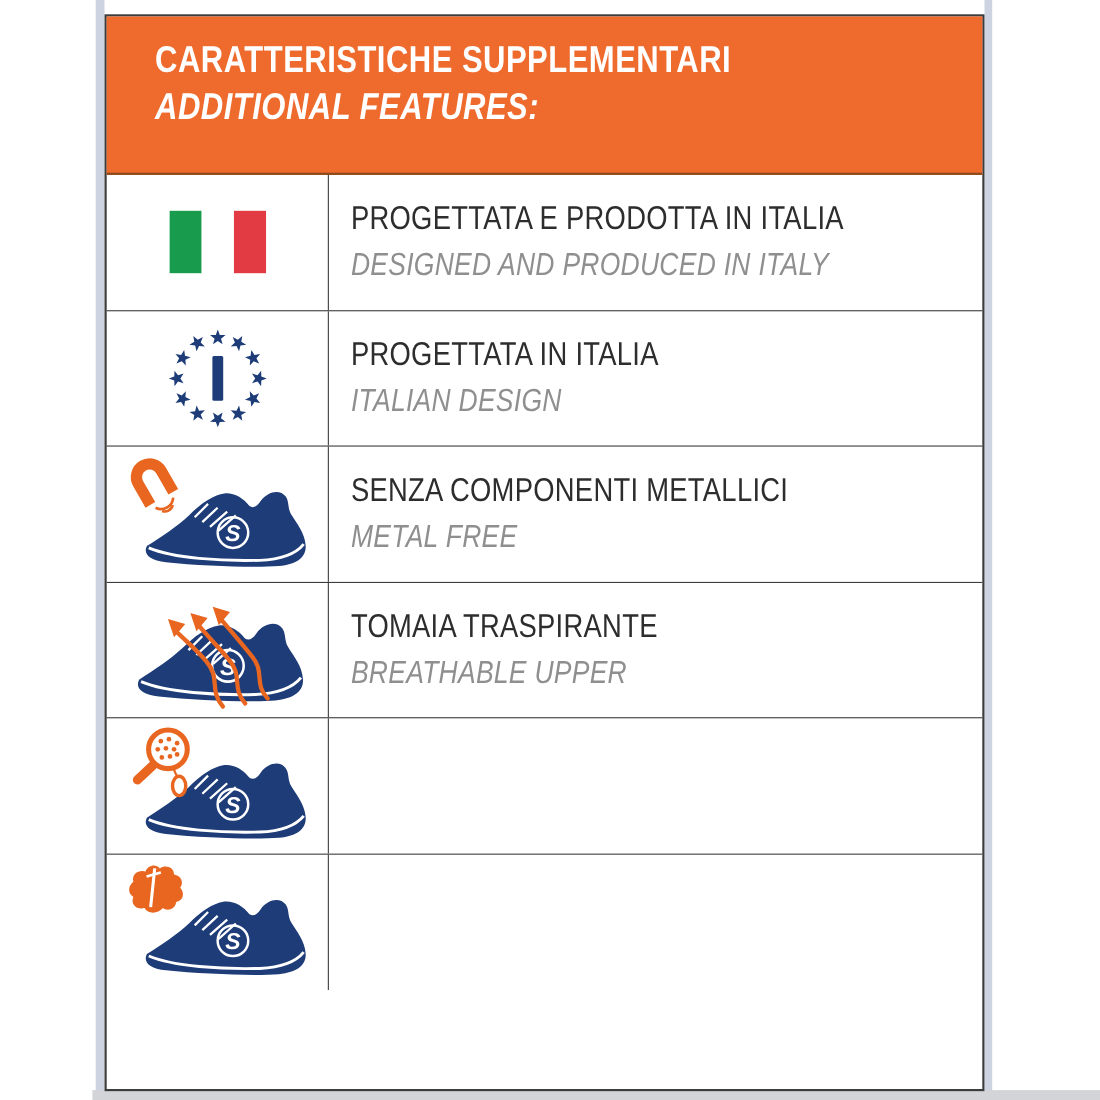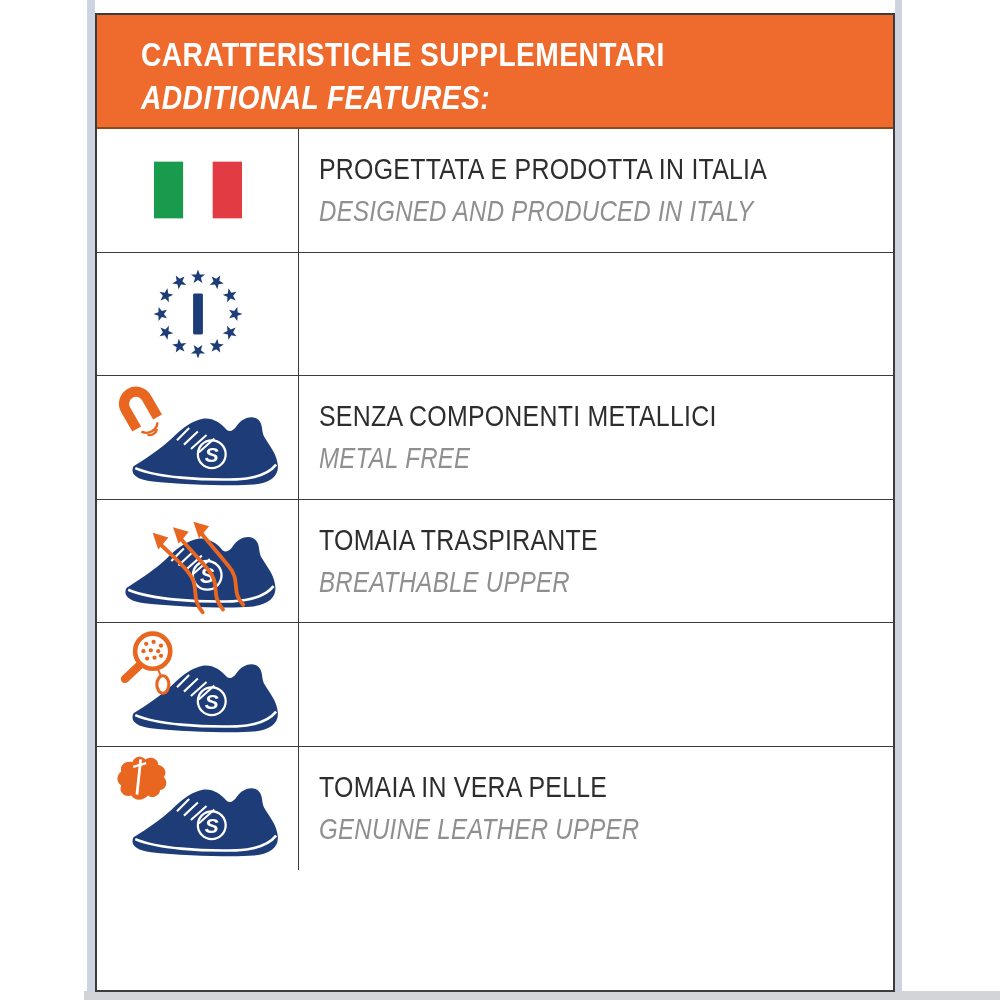--- a/index.html
+++ b/index.html
@@ -10,21 +10,21 @@
   .edge-strip{position:absolute;top:0;height:992px;background:var(--edge-strip,#cdd3e0);}
   .edge-strip.left{left:87px;width:8px;}
   .edge-strip.right{left:895px;width:7px;}
   .bottom-bar{position:absolute;left:84px;top:991px;width:916px;height:9px;background:#d3d4d7;}
 
   .panel{
     position:absolute;left:95px;top:13px;width:800px;height:979px;
     box-sizing:border-box;border:2px solid var(--grid-line,#3c3c3c);background:#fff;
   }
   .panel-header{
-    box-sizing:border-box;height:114px;background:var(--header-bg,#ee6a2d);
+    box-sizing:border-box;height:144px;background:var(--header-bg,#ee6a2d);
     border-bottom:2px solid var(--header-border,#8a4a1c);
     padding:20px 0 16px 44px;overflow:hidden;
   }
   .h-line{color:#ffffff;font-weight:bold;font-size:34px;line-height:38px;
     white-space:nowrap;transform:scaleX(.83);transform-origin:0 50%;letter-spacing:.5px;}
   .h-line.it2{font-style:italic;margin-top:5px;}
 
   .row{display:flex;height:123.5px;box-sizing:border-box;
     border-bottom:1.5px solid var(--grid-line,#3c3c3c);}
   .row:last-child{border-bottom:none;}
@@ -103,20 +103,24 @@
           <use href="#star" transform="translate(55,95) rotate(180)"></use>
           <use href="#star" transform="translate(35,89.6) rotate(210)"></use>
           <use href="#star" transform="translate(20.4,75) rotate(240)"></use>
           <use href="#star" transform="translate(15,55) rotate(270)"></use>
           <use href="#star" transform="translate(20.4,35) rotate(300)"></use>
           <use href="#star" transform="translate(35,20.4) rotate(330)"></use>
           <rect x="49.7" y="33" width="10.6" height="44" rx="1.5"></rect>
         </g>
       </svg>
     </div>
+    <div class="text-cell">
+      <div class="t-it">PROGETTATA IN ITALIA</div>
+      <div class="t-en">ITALIAN DESIGN</div>
+    </div>
   </div>
 
   <div class="row">
     <div class="icon-cell">
       <svg class="shoe-svg" viewBox="0 0 190 120">
         <use href="#shoe-base" transform="translate(14,16) scale(0.94)"></use>
         <g transform="translate(30,27) rotate(150)" class="orange-stroke" fill="none">
           <path d="M-13,-20 L-13,4 A13,13 0 0 0 13,4 L13,-20" stroke-width="11"></path>
           <path d="M-10,-25 A12,12 0 0 1 10,-25" stroke-width="2.6"></path>
           <path d="M-6,-31 A8,8 0 0 1 6,-31" stroke-width="2.6"></path>
@@ -178,20 +182,16 @@
     <div class="icon-cell">
       <svg class="shoe-svg" viewBox="0 0 190 120">
         <use href="#shoe-base" transform="translate(14,16) scale(0.94)"></use>
         <path class="orange-fill" d="M12,20 C10,12 18,8 24,10 C26,4 34,2 38,7 C44,3 52,6 52,13
           C59,14 62,21 58,26 C63,31 61,39 54,40 C54,46 46,50 41,46 C36,52 26,52 23,46
           C15,48 9,42 12,35 C6,31 7,24 12,20 Z"></path>
         <line x1="33" y1="7" x2="29" y2="45" stroke="#ffffff" stroke-width="3"></line>
         <line x1="25" y1="15" x2="39" y2="11" stroke="#ffffff" stroke-width="2.6"></line>
       </svg>
     </div>
-    <div class="text-cell">
-      <div class="t-it">TOMAIA IN VERA PELLE</div>
-      <div class="t-en">GENUINE LEATHER UPPER</div>
-    </div>
   </div>
 
 
 </div>
 
 </body></html>

